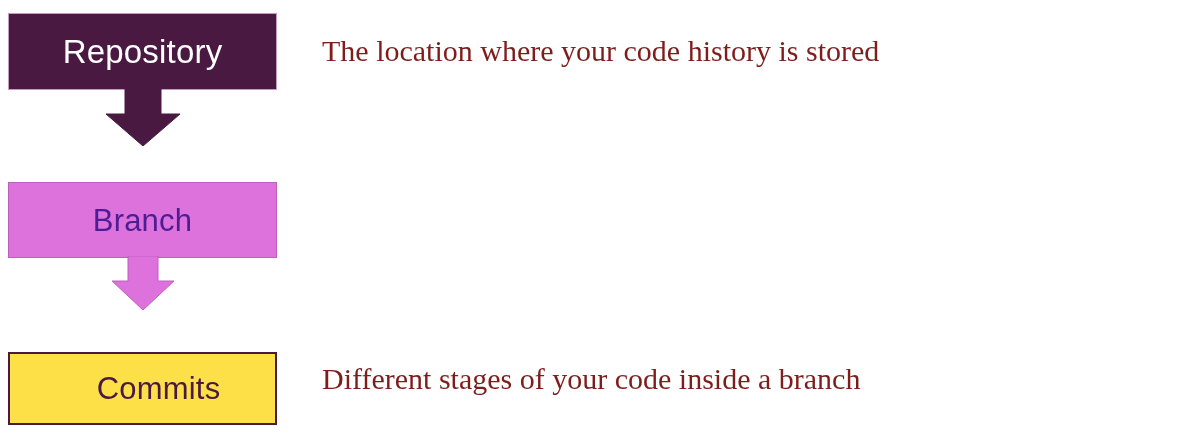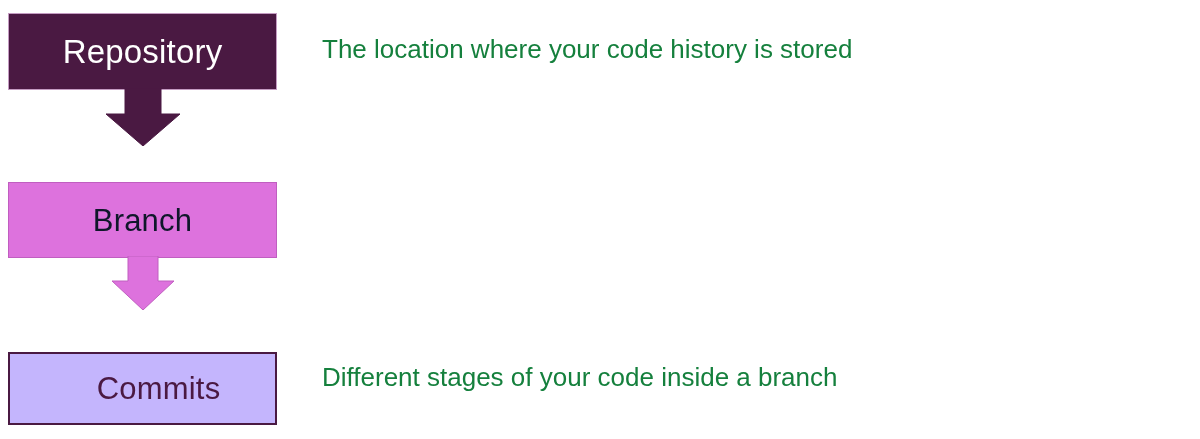--- a/index.html
+++ b/index.html
@@ -52,28 +52,28 @@
     color: #FFFFFF;
   }
 
   
   #box-branch {
     top: 182px;
     height: 76px;
     background: #DD72DD;
     border: 1px solid #C05EC0;
     font-size: 31px;
-    color: #0f172a;
+    color: #4c1d95;
   }
 
   
   #box-commits {
     top: 352px;
     height: 73px;
-    background: #c4b5fd;
+    background: #fde047;
     border: 2px solid #4A1942;
     font-size: 31px;
     color: #4A1942;
     padding-left: 32px;
   }
 
   
   .arrow {
     position: absolute;
   }
@@ -92,23 +92,23 @@
     top: 256px;
     width: 62px;
     height: 54px;
   }
 
   
   .description {
     position: absolute;
     left: 322px;
     width: 860px;
-    font-family: Liberation Sans, sans-serif;
-    font-size: 26px;
-    color: #15803d;
+    font-family: Liberation Serif, serif;
+    font-size: 30px;
+    color: #7f1d1d;
     white-space: nowrap;
     line-height: 1;
   }
   #desc-repository { top: 36px; }
   #desc-branch     { top: 205px; }
   #desc-commits    { top: 364px; }
 </style>
 </head>
 <body>
 

